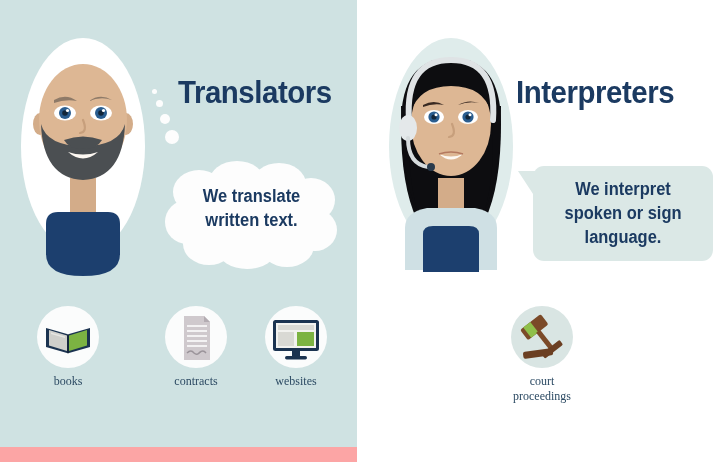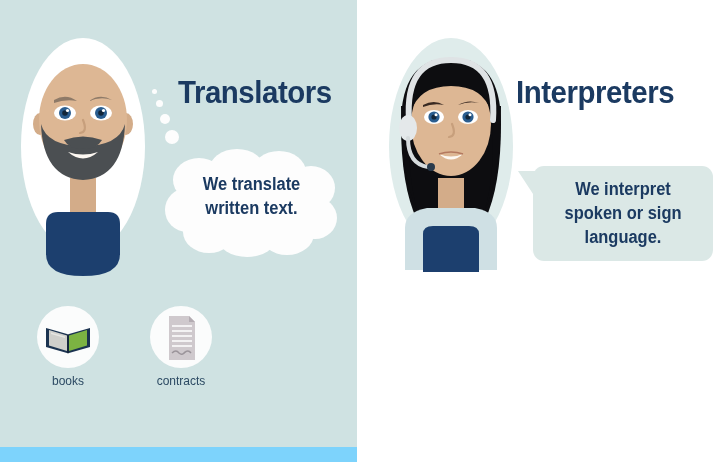--- a/index.html
+++ b/index.html
@@ -8,21 +8,21 @@
     background: #ffffff;
   }
   body {
     font-family: "Liberation Sans", sans-serif;
   }
   #infographic {
     position: relative;
     width: 720px;
     height: 462px;
     overflow: hidden;
-    background: #7dd3fc;
+    background: #fca5a5;
   }
   
   .panel-left-bg {
     position: absolute;
     left: 0;
     top: 0;
     width: 357px;
     height: 447px;
     background: #cfe2e2;
   }
@@ -60,21 +60,21 @@
   .avatar-wrap {
     position: absolute;
   }
   .avatar-wrap.left-a  { left: 8px;  top: 28px; width: 150px; height: 250px; }
   .avatar-wrap.right-a { left: 18px; top: 28px; width: 152px; height: 250px; }
 
   
   .thought-bubble {
     position: absolute;
     left: 163px;
-    top: 146px;
+    top: 158px;
     width: 177px;
     height: 111px;
   }
   .thought-text {
     position: absolute;
     left: 0;
     top: 26px;
     width: 177px;
     text-align: center;
     font-size: 17.5px;
@@ -119,20 +119,21 @@
     font-weight: bold;
     line-height: 24px;
     color: #1b3a61;
     transform: scaleX(0.94);
   }
   
   .icon-item {
     position: absolute;
     width: 118px;
     text-align: center;
+    font-family: Liberation Serif, serif;
   }
   .icon-disc {
     position: relative;
     width: 62px;
     height: 62px;
     margin: 0 auto;
     border-radius: 50%;
   }
   .icon-disc.on-teal  { background: #fbfcfc; }
   .icon-disc.on-white { background: #d9e5e3; }
@@ -231,39 +232,53 @@
           <path d="M53 22 L32 28 L32 47 L53 41 Z" fill="#1b3350"></path>
           <path d="M12 24 L30 29.5 L30 45 L12 39.5 Z" fill="#cfcfcb"></path>
           <path d="M50 24 L32 29.5 L32 45 L50 39.5 Z" fill="#7cb342"></path>
           <path d="M30 28 L31 28.4 L32 28 L32 47 L31 47.4 L30 47 Z" fill="#14263c"></path>
           <path d="M14 26.5 L28 30.6 L28 32 L14 28 Z" fill="#e6e6e2"></path>
         </svg>
       </div>
       <div class="icon-label">books</div>
     </div>
 
-    <div class="icon-item" style="left:122px;top:306px;">
+    <div class="icon-item" style="left:137px;top:306px;">
       <div class="icon-disc on-teal">
         <svg class="icon-art" viewBox="0 0 62 62">
           <path d="M19 10 h20 l6 6 v38 h-26 z" fill="#cfc9cd"></path>
           <path d="M39 10 l6 6 h-6 z" fill="#b3acb2"></path>
           <g stroke="#ffffff" stroke-width="1.5">
             <line x1="22" y1="20" x2="42" y2="20"></line>
             <line x1="22" y1="25" x2="42" y2="25"></line>
             <line x1="22" y1="30" x2="42" y2="30"></line>
             <line x1="22" y1="35" x2="42" y2="35"></line>
             <line x1="22" y1="40" x2="42" y2="40"></line>
           </g>
           <path d="M22 47 q4 -4 7 0 q3 3 6 -1" fill="none" stroke="#9b949a" stroke-width="1.4"></path>
           <path d="M34 47 q4 -4 7 0" fill="none" stroke="#9b949a" stroke-width="1.4"></path>
         </svg>
       </div>
       <div class="icon-label">contracts</div>
     </div>
 
+    <div class="icon-item" style="left:237px;top:306px;">
+      <div class="icon-disc on-teal">
+        <svg class="icon-art" viewBox="0 0 62 62">
+          <rect x="8" y="14" width="46" height="31" rx="2.5" fill="#1b3350"></rect>
+          <rect x="11" y="17" width="40" height="25" fill="#f2f2ef"></rect>
+          <rect x="13" y="19" width="36" height="5" fill="#d9d9d4"></rect>
+          <rect x="13" y="26" width="16" height="14" fill="#d9d9d4"></rect>
+          <rect x="32" y="26" width="17" height="14" fill="#7cb342"></rect>
+          <rect x="27" y="45" width="8" height="6" fill="#1b3350"></rect>
+          <rect x="20" y="50" width="22" height="3.5" rx="1.7" fill="#1b3350"></rect>
+        </svg>
+      </div>
+      <div class="icon-label">websites</div>
+    </div>
   </div>
 
   <div class="panel right">
 
     <div class="avatar-wrap right-a">
       <svg width="152" height="250" viewBox="0 0 152 250">
 
         <ellipse cx="76" cy="118" rx="62" ry="108" fill="#dfeceb"></ellipse>
 
         <path d="M26 96 q0 -66 50 -66 q50 0 50 66 q0 62 -16 96 h-68 q-16 -34 -16 -96 z" fill="#0d0d10"></path>
@@ -312,16 +327,33 @@
     <div class="speech-bubble">
       <div class="speech-tail"></div>
       <div class="speech-text">
         <span>We interpret</span><br>
         <span>spoken or sign</span><br>
         <span>language.</span>
       </div>
     </div>
 
 
+    <div class="icon-item" style="left:126px;top:306px;">
+      <div class="icon-disc on-white">
+        <svg class="icon-art" viewBox="0 0 62 62">
+          <g transform="rotate(-38 31 31)">
+            <rect x="18" y="12" width="26" height="13" rx="2" fill="#7b4a28"></rect>
+            <rect x="22" y="12" width="9" height="13" fill="#8fc04a"></rect>
+            <rect x="29" y="24" width="5" height="22" fill="#7b4a28"></rect>
+            <rect x="20" y="44" width="23" height="6" rx="1.5" fill="#6b3f22"></rect>
+          </g>
+          <rect x="12" y="44" width="30" height="7" rx="2" fill="#6b3f22" transform="rotate(-8 27 47)"></rect>
+        </svg>
+      </div>
+      <div class="icon-label">
+        <span>court</span><br>
+        <span>proceedings</span>
+      </div>
+    </div>
 
   </div>
 
 </div>
 
 </body></html>

